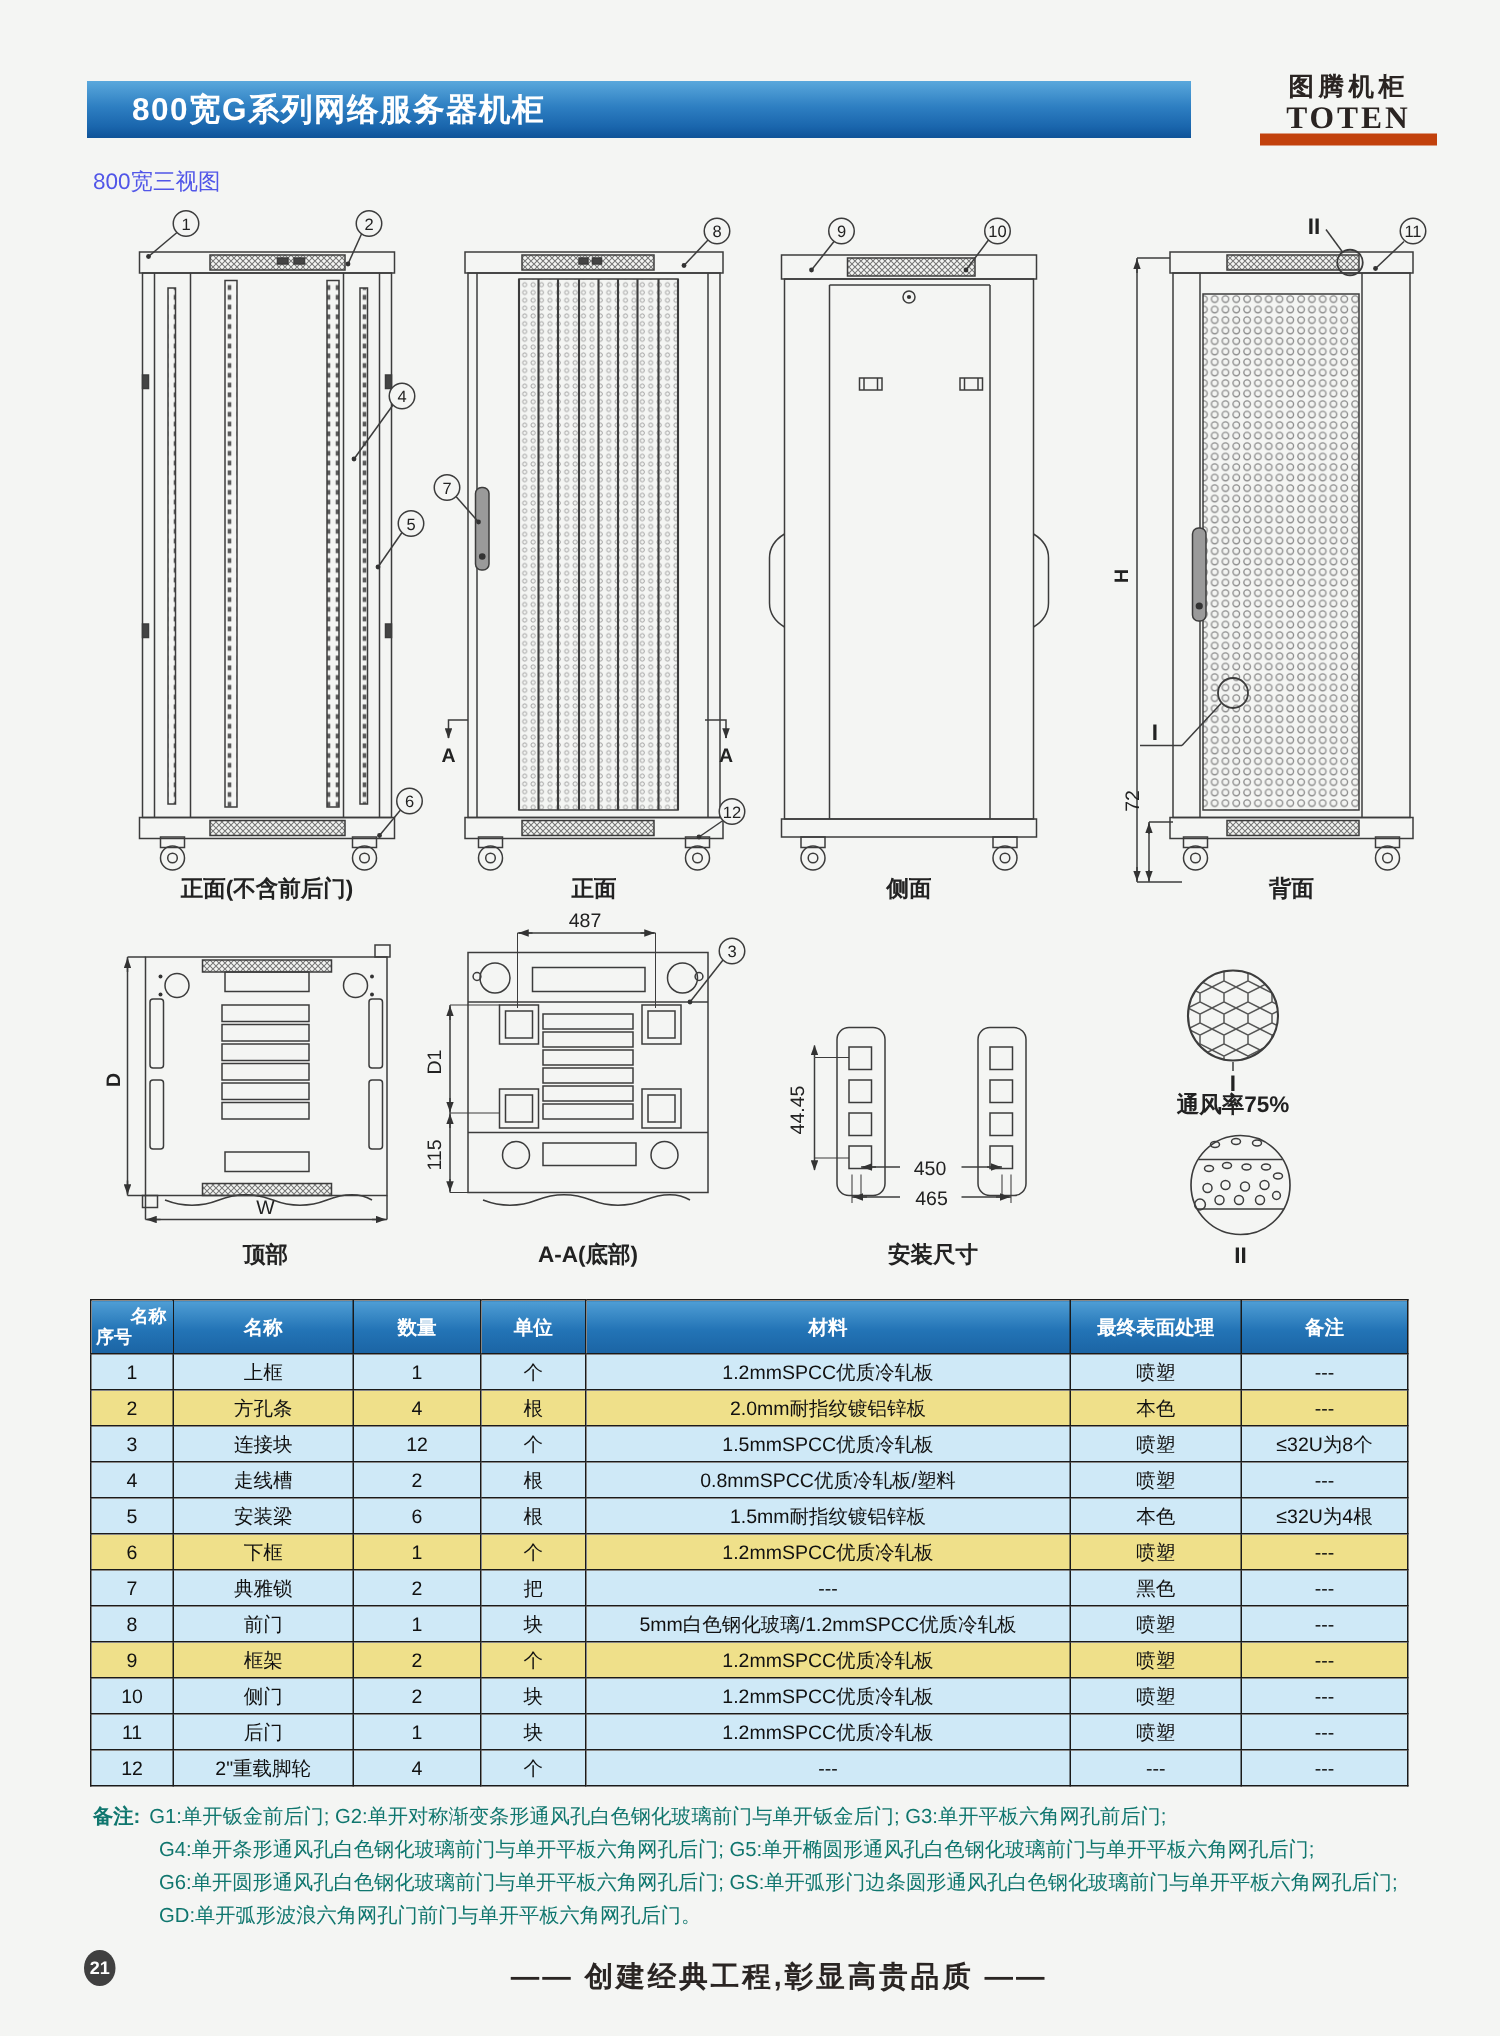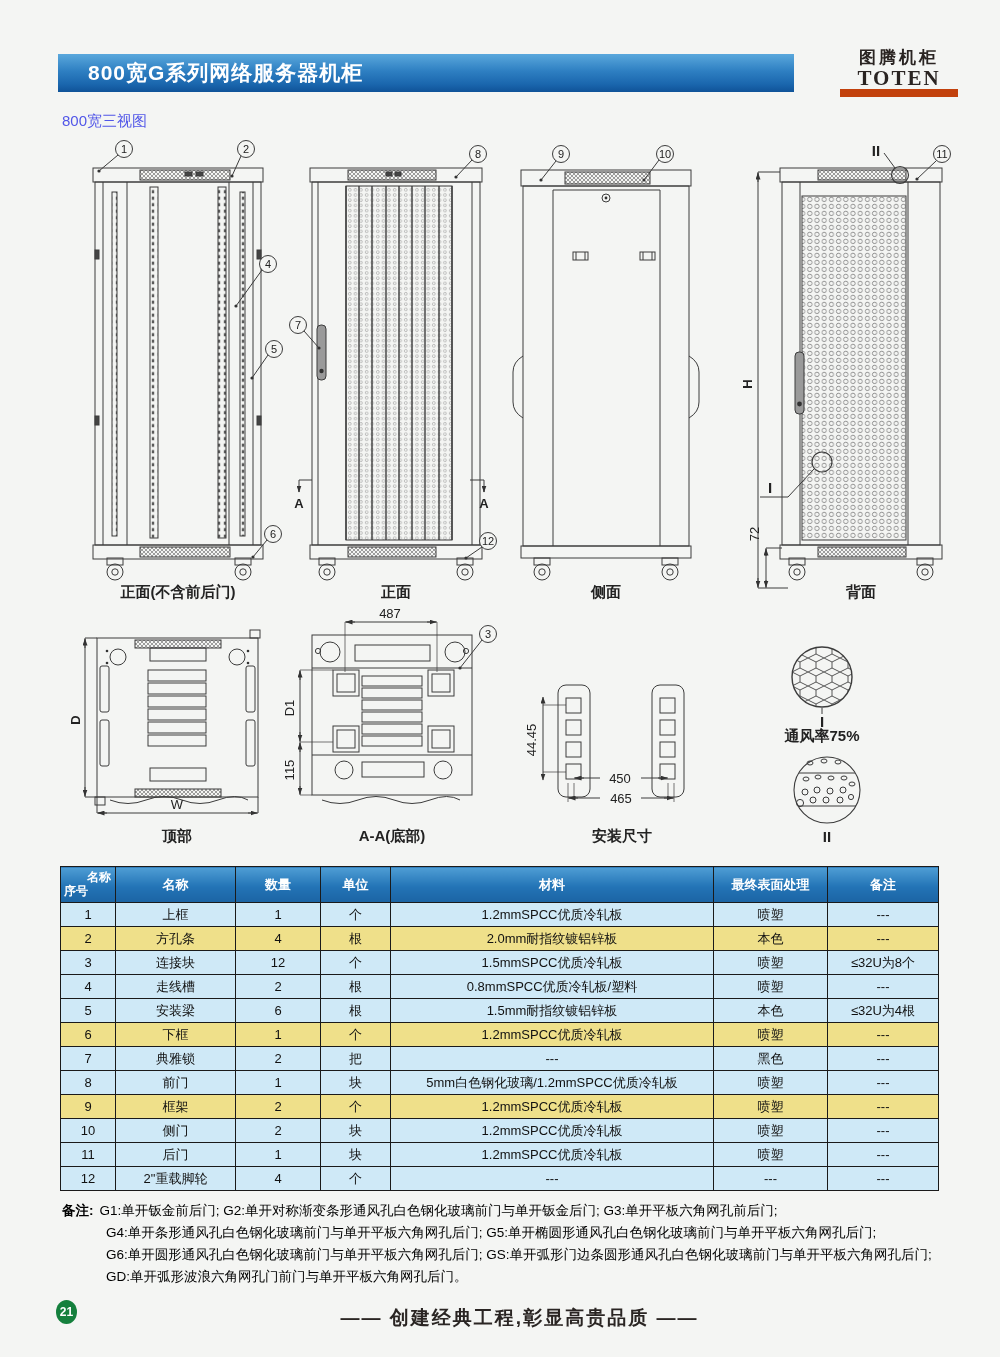--- a/index.html
+++ b/index.html
@@ -33,28 +33,28 @@
   table.spec tbody td { height:24px; background:#cfe9f7; }
   table.spec tbody tr.row-yellow td { background:#efe08a; }
   th.corner { position:relative; padding:0;
     background:
       linear-gradient(to bottom right, rgba(0,0,0,0) calc(50% - 1px), #123c60 calc(50% - 1px), #123c60 calc(50% + 1px), rgba(0,0,0,0) calc(50% + 1px)),
       linear-gradient(180deg,#4f9ed5 0%,#2374b6 55%,#1b64a4 100%); }
   th.corner .tl { position:absolute; top:2px; right:4px; font-size:12px; }
   th.corner .bl { position:absolute; bottom:2px; left:3px; font-size:12px; }
 
   
-  .notes { position:absolute; left:62px; top:1200px; width:880px; font-size:13.5px; color:#000000; line-height:22px; }
+  .notes { position:absolute; left:62px; top:1200px; width:880px; font-size:13.5px; color:#0f766e; line-height:22px; }
   .notes .row1 { display:flex; }
   .notes .lbl { font-weight:bold; margin-right:6px; white-space:nowrap; }
   .notes .ind { padding-left:44px; }
 
   
   .pagenum { position:absolute; left:56px; top:1300px; width:21px; height:24px; border-radius:50%;
-    background:#15803d; color:#fff; font-size:12px; font-weight:bold; display:flex; align-items:center; justify-content:center; }
+    background:#404040; color:#fff; font-size:12px; font-weight:bold; display:flex; align-items:center; justify-content:center; }
   .slogan { position:absolute; left:0; top:1305px; width:100%; text-align:center;
     font-size:19px; font-weight:bold; color:#2a2523; letter-spacing:2px;padding-left:39px; }
 </style>
 </head>
 <body>
 
 <div class="page">
 
   <div class="banner">
     <h1>800宽G系列网络服务器机柜</h1>

